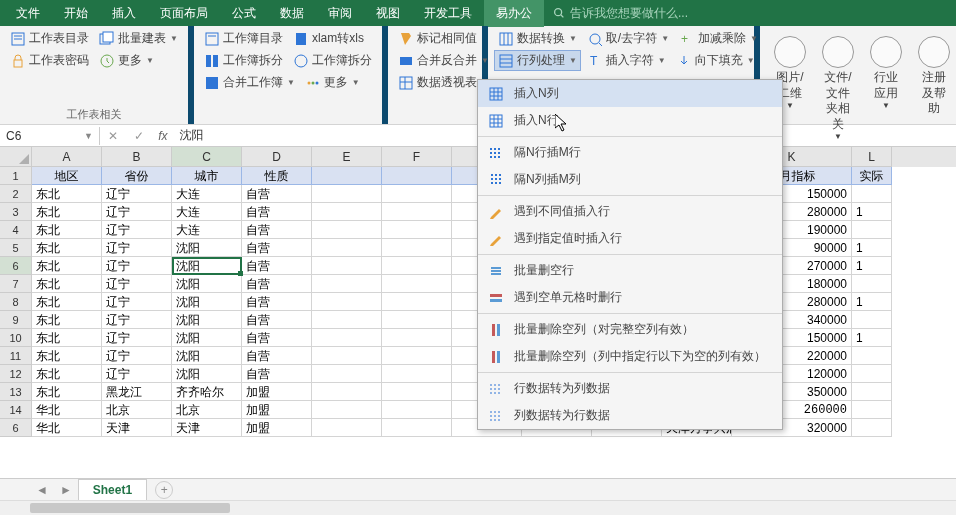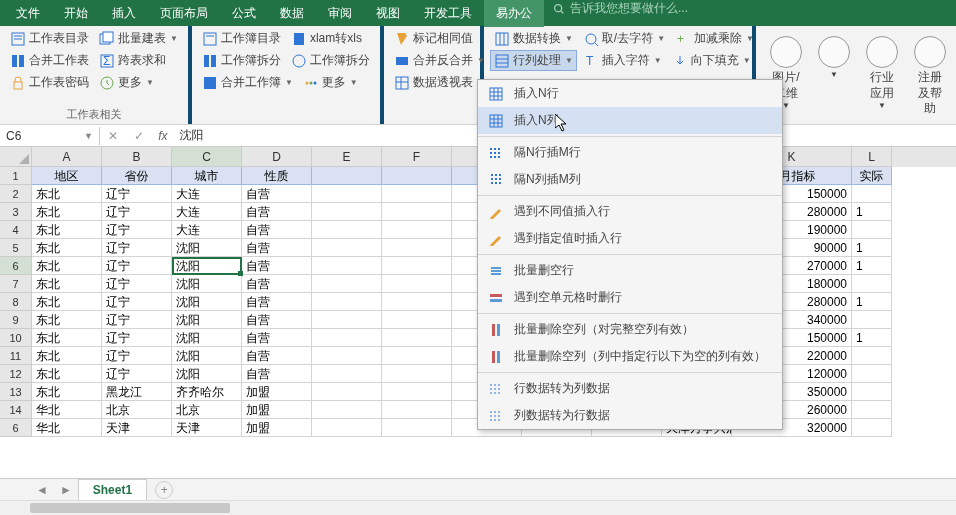--- a/index.html
+++ b/index.html
@@ -1,23 +1,23 @@
 <!DOCTYPE html>
 <html><head>
 <meta charset="utf-8">
 <style>
 *{margin:0;padding:0;box-sizing:border-box;font-family:"Microsoft YaHei",Arial,sans-serif;font-size:12px;user-select:none}
 body{background:#fff;width:956px;height:515px;overflow:hidden;position:relative}
-.menubar{background:#217346;height:26px;display:flex;align-items:flex-start;padding:0 4px}
+.menubar{background:#217346;height:26px;display:flex;align-items:center;padding:0 4px}
 .menubar .tab{color:#fff;padding:5px 12px;cursor:pointer;font-size:12px}
 .menubar .tab.active{background:#439467}
 .menubar .search{color:#a8d4bc;margin-left:8px;display:flex;align-items:center;gap:4px}
 .menubar .search svg{width:14px;height:14px}
 .ribbon{background:#f3f3f3;border-bottom:1px solid #d4d4d4;height:99px;display:flex}
-.rgroup{border-right:4px solid #0c4a6e;display:flex;flex-direction:column;padding:2px 6px 0}
+.rgroup{border-right:6px solid #0c4a6e;display:flex;flex-direction:column;padding:2px 6px 0}
 .rgroup .rows{flex:1;display:flex;flex-direction:column;gap:1px}
 .rgroup .row{display:flex;gap:2px}
 .rbtn{display:flex;align-items:center;gap:3px;padding:2px 4px;cursor:pointer;white-space:nowrap;color:#444}
 .rbtn.active{background:#c8d8ec;border:1px solid #88aadd;padding:1px 3px}
 .rbtn svg{width:16px;height:16px;flex-shrink:0}
 .rbtn .dd{font-size:8px;color:#666;margin-left:1px}
 .rgroup .label{text-align:center;color:#666;font-size:11px;padding:2px 0}
 .bigbtn{display:flex;flex-direction:column;align-items:center;padding:4px 8px;cursor:pointer;color:#444;text-align:center;line-height:1.3}
 .bigbtn .ic{width:32px;height:32px;border:1px solid #999;border-radius:50%;margin-bottom:2px;background:#fafafa}
 .bigbtn .dd{font-size:8px}
@@ -97,36 +97,20 @@
               <rect x="1" y="3" width="10" height="10" fill="none" stroke="#2e75d6"></rect>
               <rect x="4" y="1" width="10" height="10" fill="#fff" stroke="#2e75d6"></rect>
             </svg>
             <span>批量建表</span>
             <span class="dd">▼</span>
           </div>
       </div>
       <div class="row">
         <div class="rbtn">
             <svg viewBox="0 0 16 16">
-              <rect x="2" y="2" width="5" height="12" fill="#2e75d6"></rect>
-              <rect x="9" y="2" width="5" height="12" fill="#2e75d6"></rect>
-            </svg>
-            <span>合并工作表</span>
-          </div>
-        <div class="rbtn">
-            <svg viewBox="0 0 16 16">
-              <rect x="2" y="2" width="12" height="12" fill="none" stroke="#2e75d6"></rect>
-              <text x="4" y="12" font-size="10" fill="#2e75d6">Σ</text>
-            </svg>
-            <span>跨表求和</span>
-          </div>
-      </div>
-      <div class="row">
-        <div class="rbtn">
-            <svg viewBox="0 0 16 16">
               <rect x="4" y="7" width="8" height="7" fill="none" stroke="#e8a23a"></rect>
               <path d="M5 7 V5 a3 3 0 0 1 6 0 V7" fill="none" stroke="#e8a23a"></path>
             </svg>
             <span>工作表密码</span>
           </div>
         <div class="rbtn">
             <svg viewBox="0 0 16 16">
               <circle cx="8" cy="8" r="6" fill="none" stroke="#6aa84f"></circle>
               <path d="M8 5 v3 l2 2" stroke="#6aa84f" fill="none"></path>
             </svg>
@@ -278,20 +262,21 @@
     <div class="label">&nbsp;</div>
   </div>
   <div class="rgroup" style="flex:1;flex-direction:row;align-items:flex-start;padding-top:6px">
     <div class="bigbtn">
         <div class="ic"></div>
         <span>图片/二维</span>
         <span class="dd">▼</span>
       </div>
     <div class="bigbtn">
         <div class="ic"></div>
+        <span>文件/文件夹相关</span>
         <span class="dd">▼</span>
       </div>
     <div class="bigbtn">
         <div class="ic"></div>
         <span>行业应用</span>
         <span class="dd">▼</span>
       </div>
     <div class="bigbtn">
         <div class="ic"></div>
         <span>注册及帮助</span>
@@ -531,21 +516,21 @@
           <div class="cell" style="width: 70px;">华北</div>
           <div class="cell" style="width: 70px;">北京</div>
           <div class="cell" style="width: 70px;">北京</div>
           <div class="cell" style="width: 70px;">加盟</div>
           <div class="cell" style="width: 70px;"></div>
           <div class="cell" style="width: 70px;"></div>
           <div class="cell" style="width: 70px;"></div>
           <div class="cell" style="width: 70px;"></div>
           <div class="cell" style="width: 70px;"></div>
           <div class="cell" style="width: 70px;">北京大兴店</div>
-          <div class="cell num" style="width: 120px;">260000</div>
+          <div class="cell num" style="width: 120px; font-family: Liberation Mono, monospace;">260000</div>
           <div class="cell" style="width: 40px;"></div>
         </div>
         <div class="crow">
           <div class="cell" style="width: 70px;">华北</div>
           <div class="cell" style="width: 70px;">天津</div>
           <div class="cell" style="width: 70px;">天津</div>
           <div class="cell" style="width: 70px;">加盟</div>
           <div class="cell" style="width: 70px;"></div>
           <div class="cell" style="width: 70px;"></div>
           <div class="cell" style="width: 70px;"></div>
@@ -554,39 +539,39 @@
           <div class="cell" style="width: 70px;">天津万事兴店</div>
           <div class="cell num" style="width: 120px;">320000</div>
           <div class="cell" style="width: 40px;"></div>
         </div>
         <div class="selbox" style="left:140px;top:90px;width:70px;height:18px"></div>
     </div>
   </div>
 </div>
 
 <div class="dropdown">
-    <div class="ditem">
+    <div class="ditem hov">
       <svg viewBox="0 0 16 16">
         <rect x="2" y="2" width="12" height="12" fill="none" stroke="#2e75d6"></rect>
         <line x1="2" y1="6" x2="14" y2="6" stroke="#2e75d6"></line>
         <line x1="2" y1="10" x2="14" y2="10" stroke="#2e75d6"></line>
         <line x1="6" y1="2" x2="6" y2="14" stroke="#2e75d6"></line>
         <line x1="10" y1="2" x2="10" y2="14" stroke="#2e75d6"></line>
       </svg>
-      <span>插入N行</span>
-    </div>
-    <div class="ditem hov">
+      <span>插入N列</span>
+    </div>
+    <div class="ditem">
       <svg viewBox="0 0 16 16">
         <rect x="2" y="2" width="12" height="12" fill="none" stroke="#2e75d6"></rect>
         <line x1="2" y1="6" x2="14" y2="6" stroke="#2e75d6"></line>
         <line x1="2" y1="10" x2="14" y2="10" stroke="#2e75d6"></line>
         <line x1="6" y1="2" x2="6" y2="14" stroke="#2e75d6"></line>
         <line x1="10" y1="2" x2="10" y2="14" stroke="#2e75d6"></line>
       </svg>
-      <span>插入N列</span>
+      <span>插入N行</span>
     </div>
     <div class="sep"></div>
     <div class="ditem">
       <svg viewBox="0 0 16 16">
         <line x1="2" y1="4" x2="14" y2="4" stroke="#2e75d6" stroke-width="2" stroke-dasharray="2"></line>
         <line x1="2" y1="8" x2="14" y2="8" stroke="#2e75d6" stroke-width="2" stroke-dasharray="2"></line>
         <line x1="2" y1="12" x2="14" y2="12" stroke="#2e75d6" stroke-width="2" stroke-dasharray="2"></line>
       </svg>
       <span>隔N行插M行</span>
     </div>

